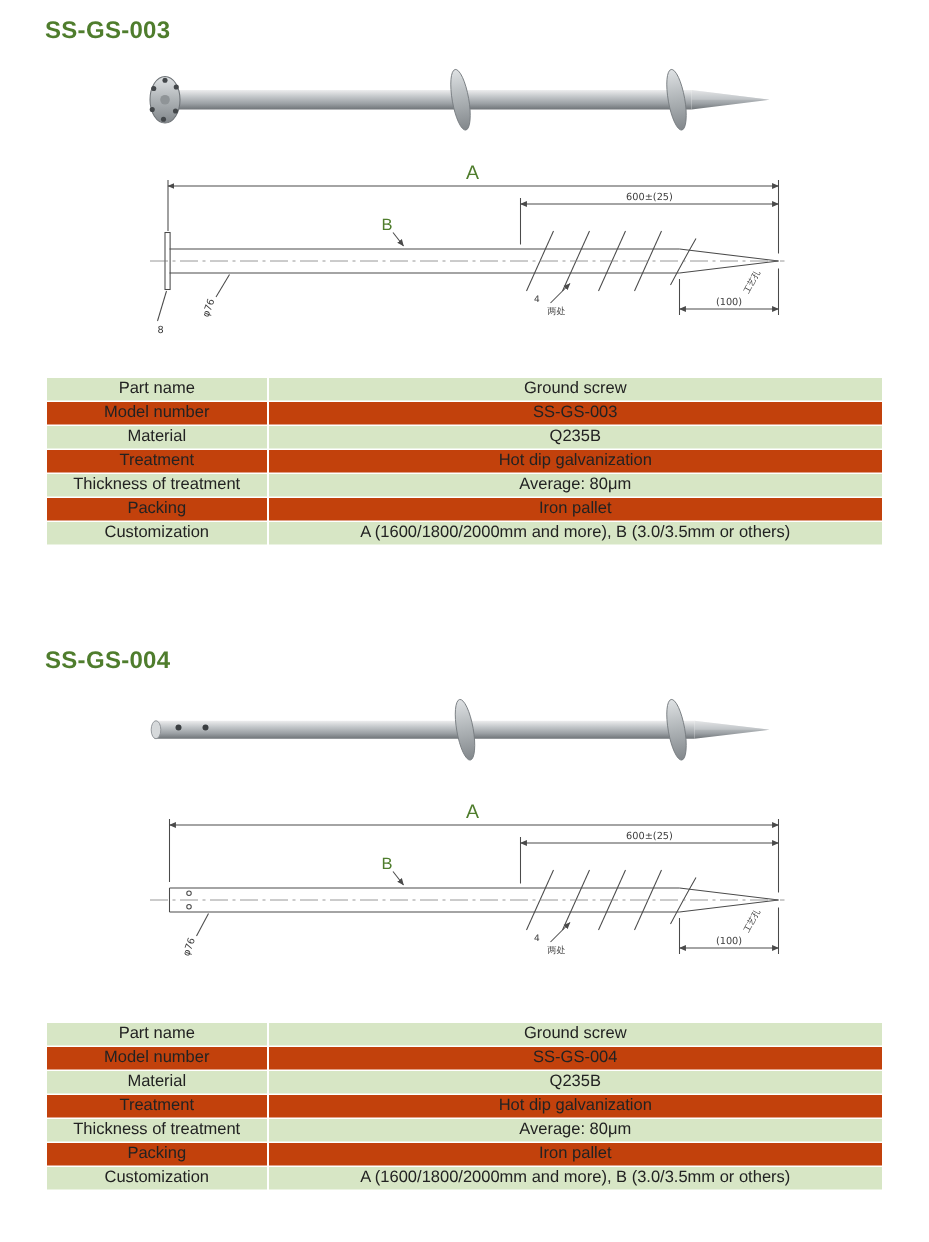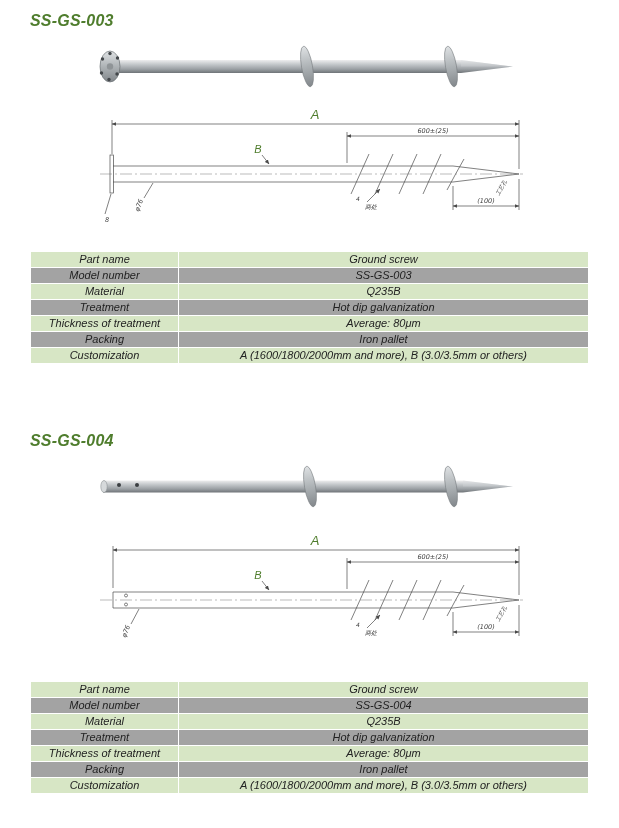--- a/index.html
+++ b/index.html
@@ -1,41 +1,41 @@
 <!DOCTYPE html>
 <html><head>
 <meta charset="utf-8">
 <style>
   * { margin:0; padding:0; box-sizing:border-box; }
   html,body { background:#ffffff; }
   body {
     width:619px; height:828px; overflow:hidden;
     font-family:"Liberation Sans", sans-serif; color:#1a1a1a;
   }
-  .page { padding:12px 30px 0 30px;font-style:italic; }
+  .page { padding:12px 30px 0 30px; }
   .product-title {
     color:#4f7d2d; font-size:16px; font-weight:bold; letter-spacing:.2px;
     line-height:18px;
   }
   .photo-wrap { width:430px; height:50px; margin:12px auto 0 auto; }
   .drawing-wrap { width:430px; height:135px; margin:14px auto 0 auto; }
   .drawing-wrap.second { margin-top:20px; }
   .spec-table {
     width:100%; border-collapse:collapse; margin-top:10px;
     font-size:11px; color:#222; table-layout:fixed;
   }
   .spec-table.second { margin-top:14px; }
   .spec-table td {
     border:1px solid #ffffff; height:16px; text-align:center;
     padding:0 4px; vertical-align:middle; line-height:1.15;
     overflow:hidden; white-space:nowrap;
   }
   .spec-table td.label-col { width:148px; }
   tr.odd td  { background:#d7e6c5; }
-  tr.even td { background:#a3a3a3; }
+  tr.even td { background:#c2410c; }
   .section-2 { margin-top:68px; }
   svg text { font-family:"DejaVu Sans", sans-serif; }
   svg .green-label { font-family:"Liberation Sans", sans-serif; fill:#4f7d2d; }
 </style>
 </head>
 <body>
 
 <div class="page">
 
   <section>

